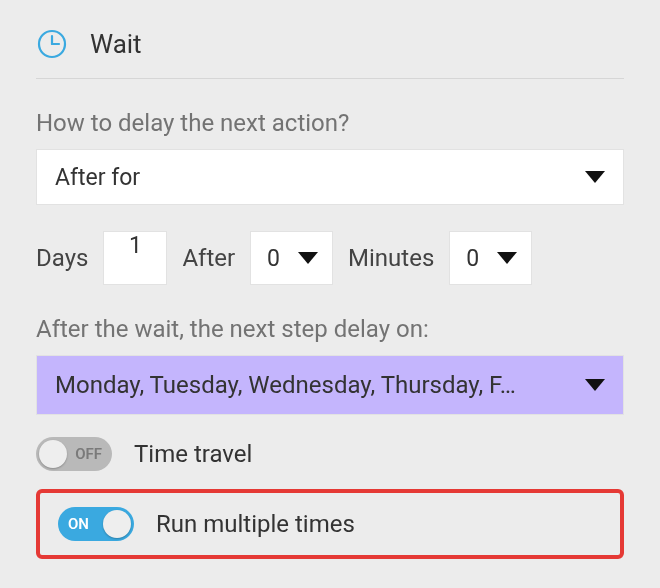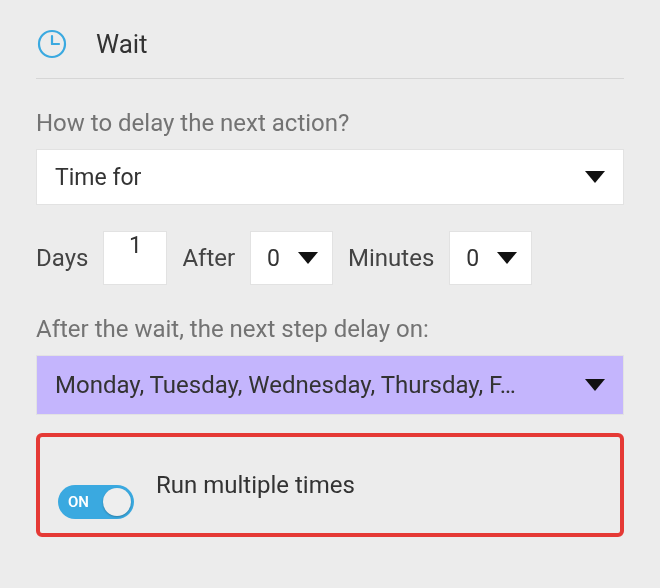--- a/index.html
+++ b/index.html
@@ -11,21 +11,21 @@
     height:588px;
     overflow:hidden;
     color:#333;
   }
   .panel {
     padding:28px 36px 10px 36px;
   }
   .header {
     display:flex;
     align-items:center;
-    gap:28px;
+    gap:22px;
     padding-bottom:18px;
     border-bottom:1px solid #d6d6d6;
   }
   .header h1 {
     font-size:26px;
     font-weight:400;
     margin:0;
     color:#333;
   }
   .clock-icon { width:32px; height:32px; flex:0 0 32px; }
@@ -119,21 +119,21 @@
     position:relative;
     flex:0 0 76px;
     display:flex;
     align-items:center;
     font-size:15px;
     font-weight:600;
     color:#fff;
     cursor:pointer;
   }
   .toggle.off { background:#b9b9b9; justify-content:flex-end; padding-right:10px; color:#7a7a7a;}
-  .toggle.on  { background:#3aa9e0; justify-content:flex-start; padding-left:10px;margin-top:34px; }
+  .toggle.on  { background:#3aa9e0; justify-content:flex-start; padding-left:10px; }
   .toggle .knob {
     width:28px;height:28px;border-radius:50%;
     background:#eee;
     position:absolute;top:3px;
     box-shadow:0 1px 2px rgba(0,0,0,.25);
   }
   .toggle.off .knob { left:3px; }
   .toggle.on  .knob { right:3px; }
   .highlight-box {
     border:4px solid #e53935;
@@ -155,21 +155,21 @@
         <line x1="16" y1="16" x2="16" y2="8" stroke="#3aa9e0" stroke-width="2.2" stroke-linecap="round"></line>
         <line x1="16" y1="16" x2="23" y2="16" stroke="#3aa9e0" stroke-width="2.2" stroke-linecap="round"></line>
       </svg>
     </span>
     <h1>Wait</h1>
   </div>
 
   <div class="section-label">How to delay the next action?</div>
 
   <div class="select">
-    <span>Time for</span>
+    <span>After for</span>
     <span class="caret"></span>
   </div>
 
   <div class="time-row">
     <span>Days</span>
     <div class="num-input">
       <span>1</span>
     </div>
     <span>After</span>
     <div class="small-select">
@@ -183,20 +183,27 @@
     </div>
   </div>
 
   <div class="section-label">After the wait, the next step delay on:</div>
 
   <div class="days-select">
     <span class="text">Monday, Tuesday, Wednesday, Thursday, F…</span>
     <span class="caret"></span>
   </div>
 
+  <div class="toggle-row">
+    <div class="toggle off">
+      <span class="knob"></span>
+      <span>OFF</span>
+    </div>
+    <span>Time travel</span>
+  </div>
 
   <div class="highlight-box">
     <div class="toggle-row">
       <div class="toggle on">
         <span>ON</span>
         <span class="knob"></span>
       </div>
       <span>Run multiple times</span>
     </div>
   </div>

